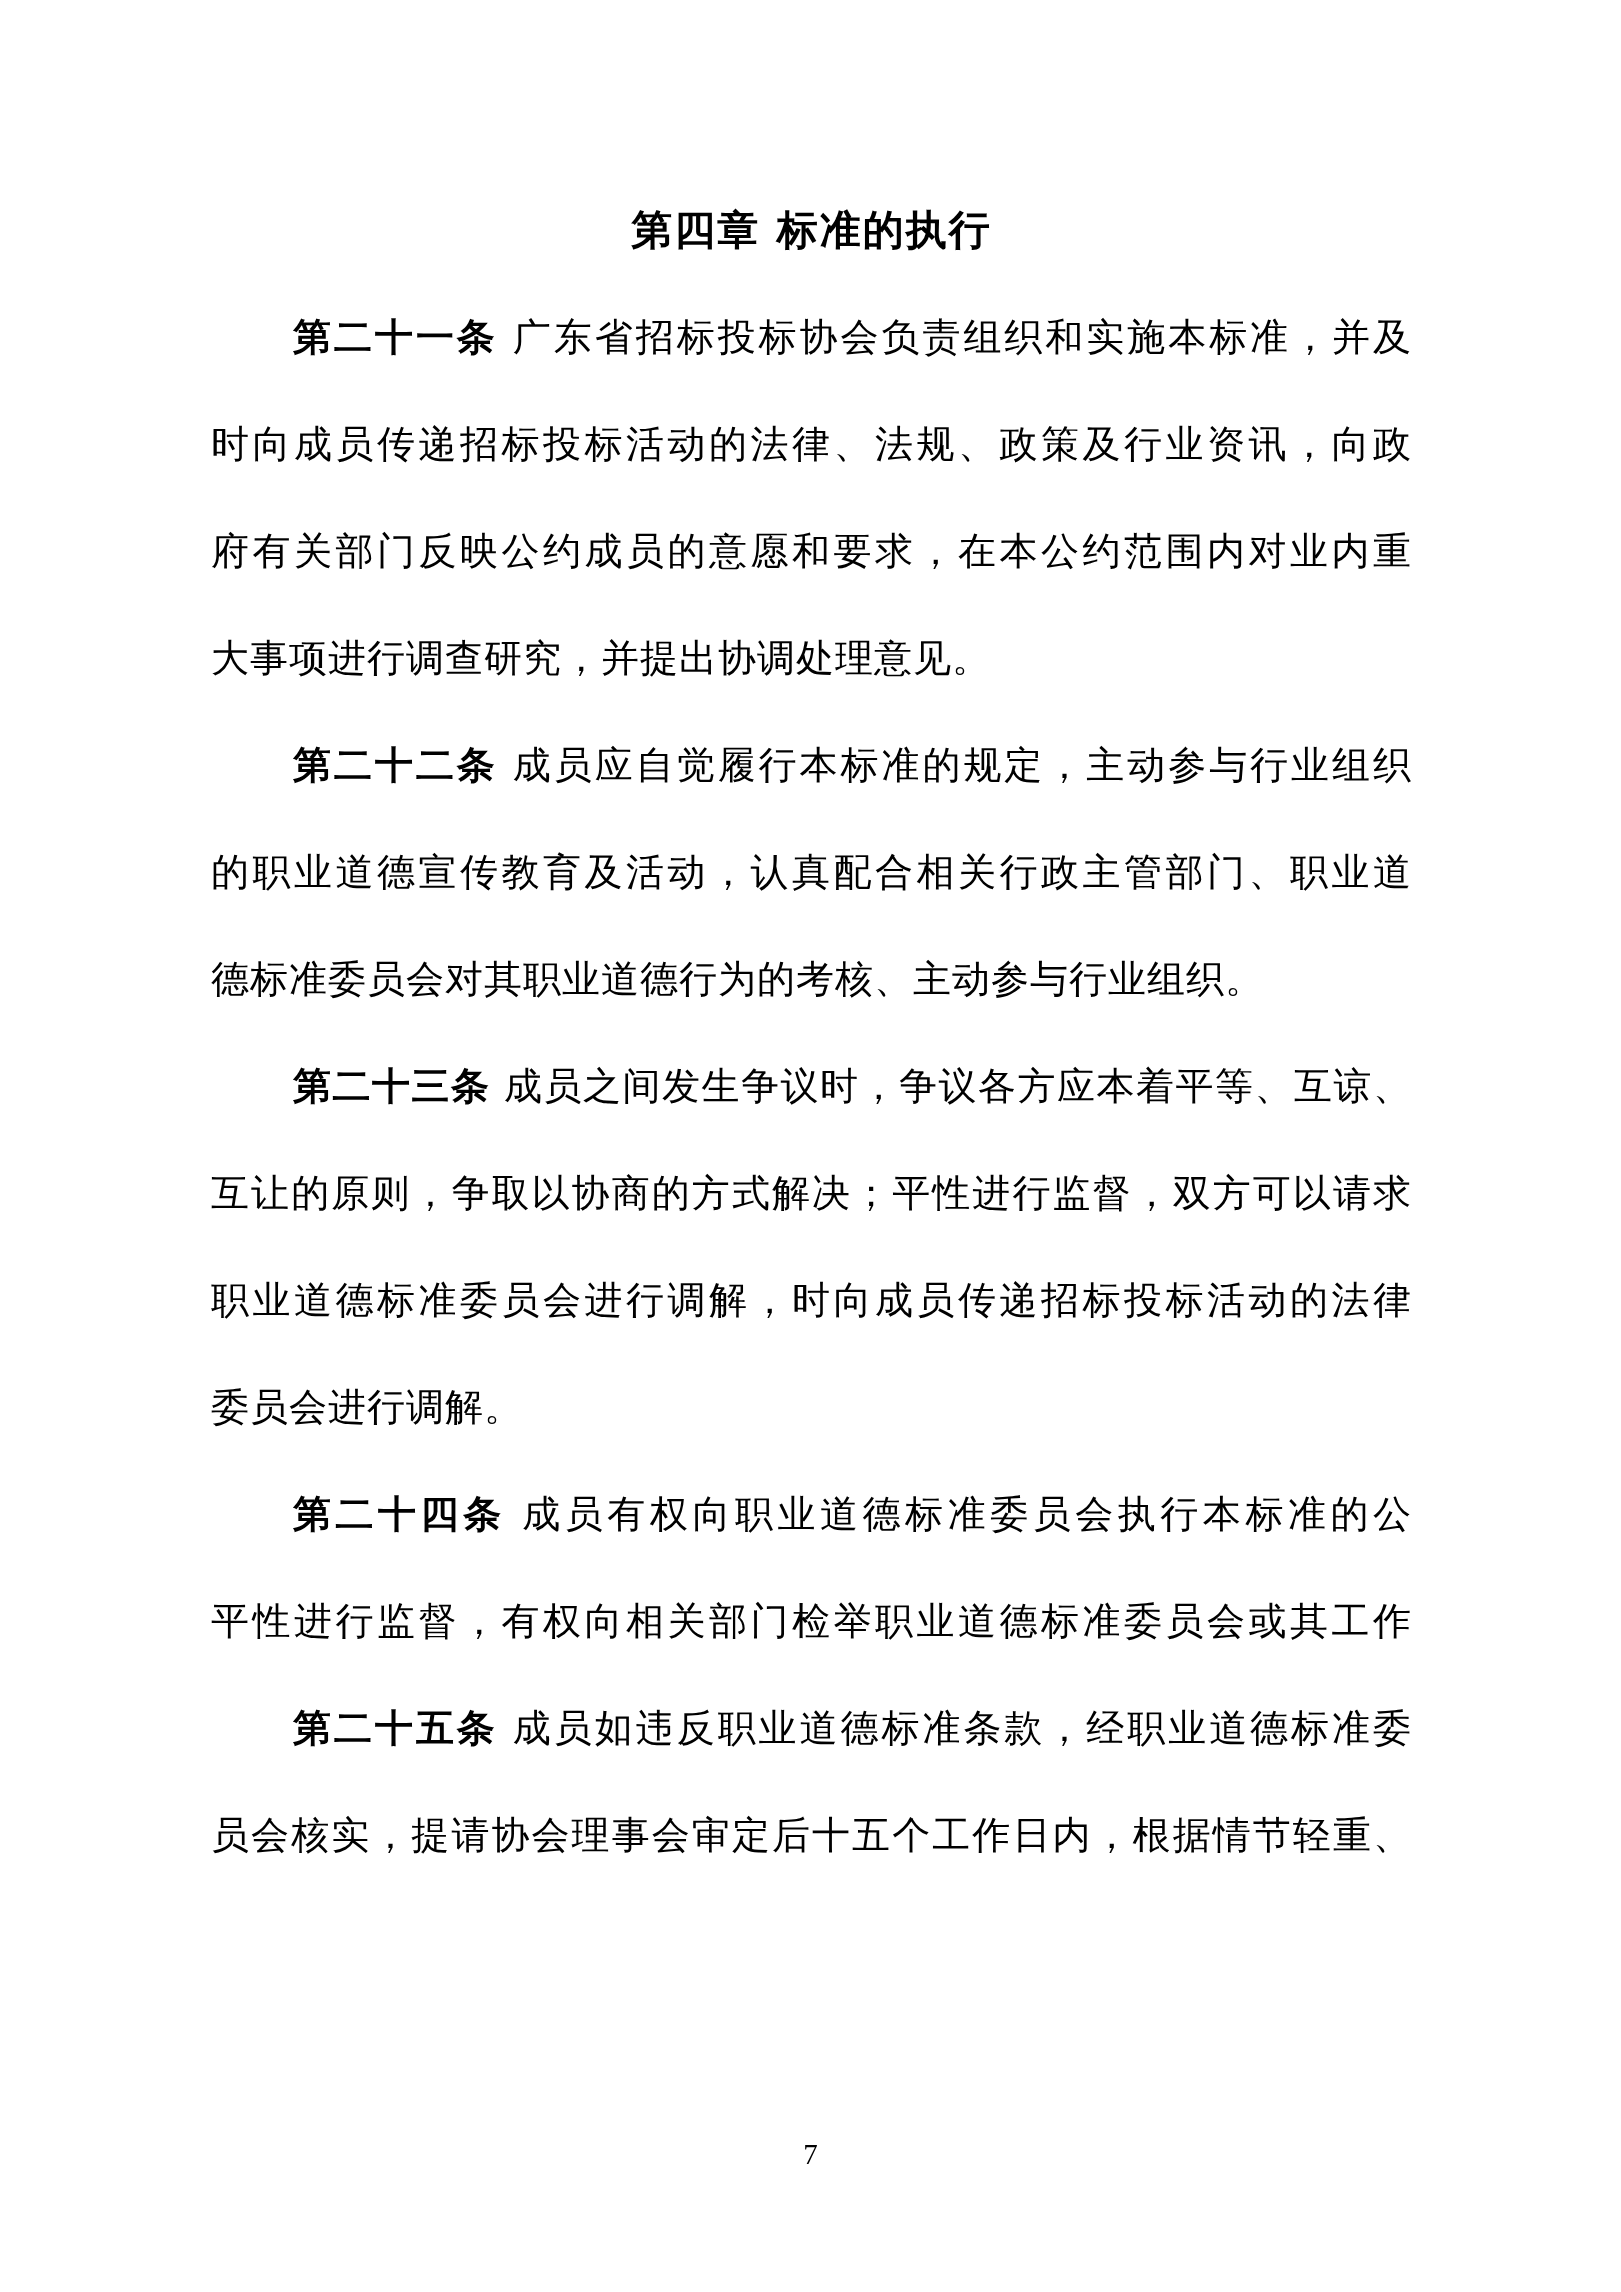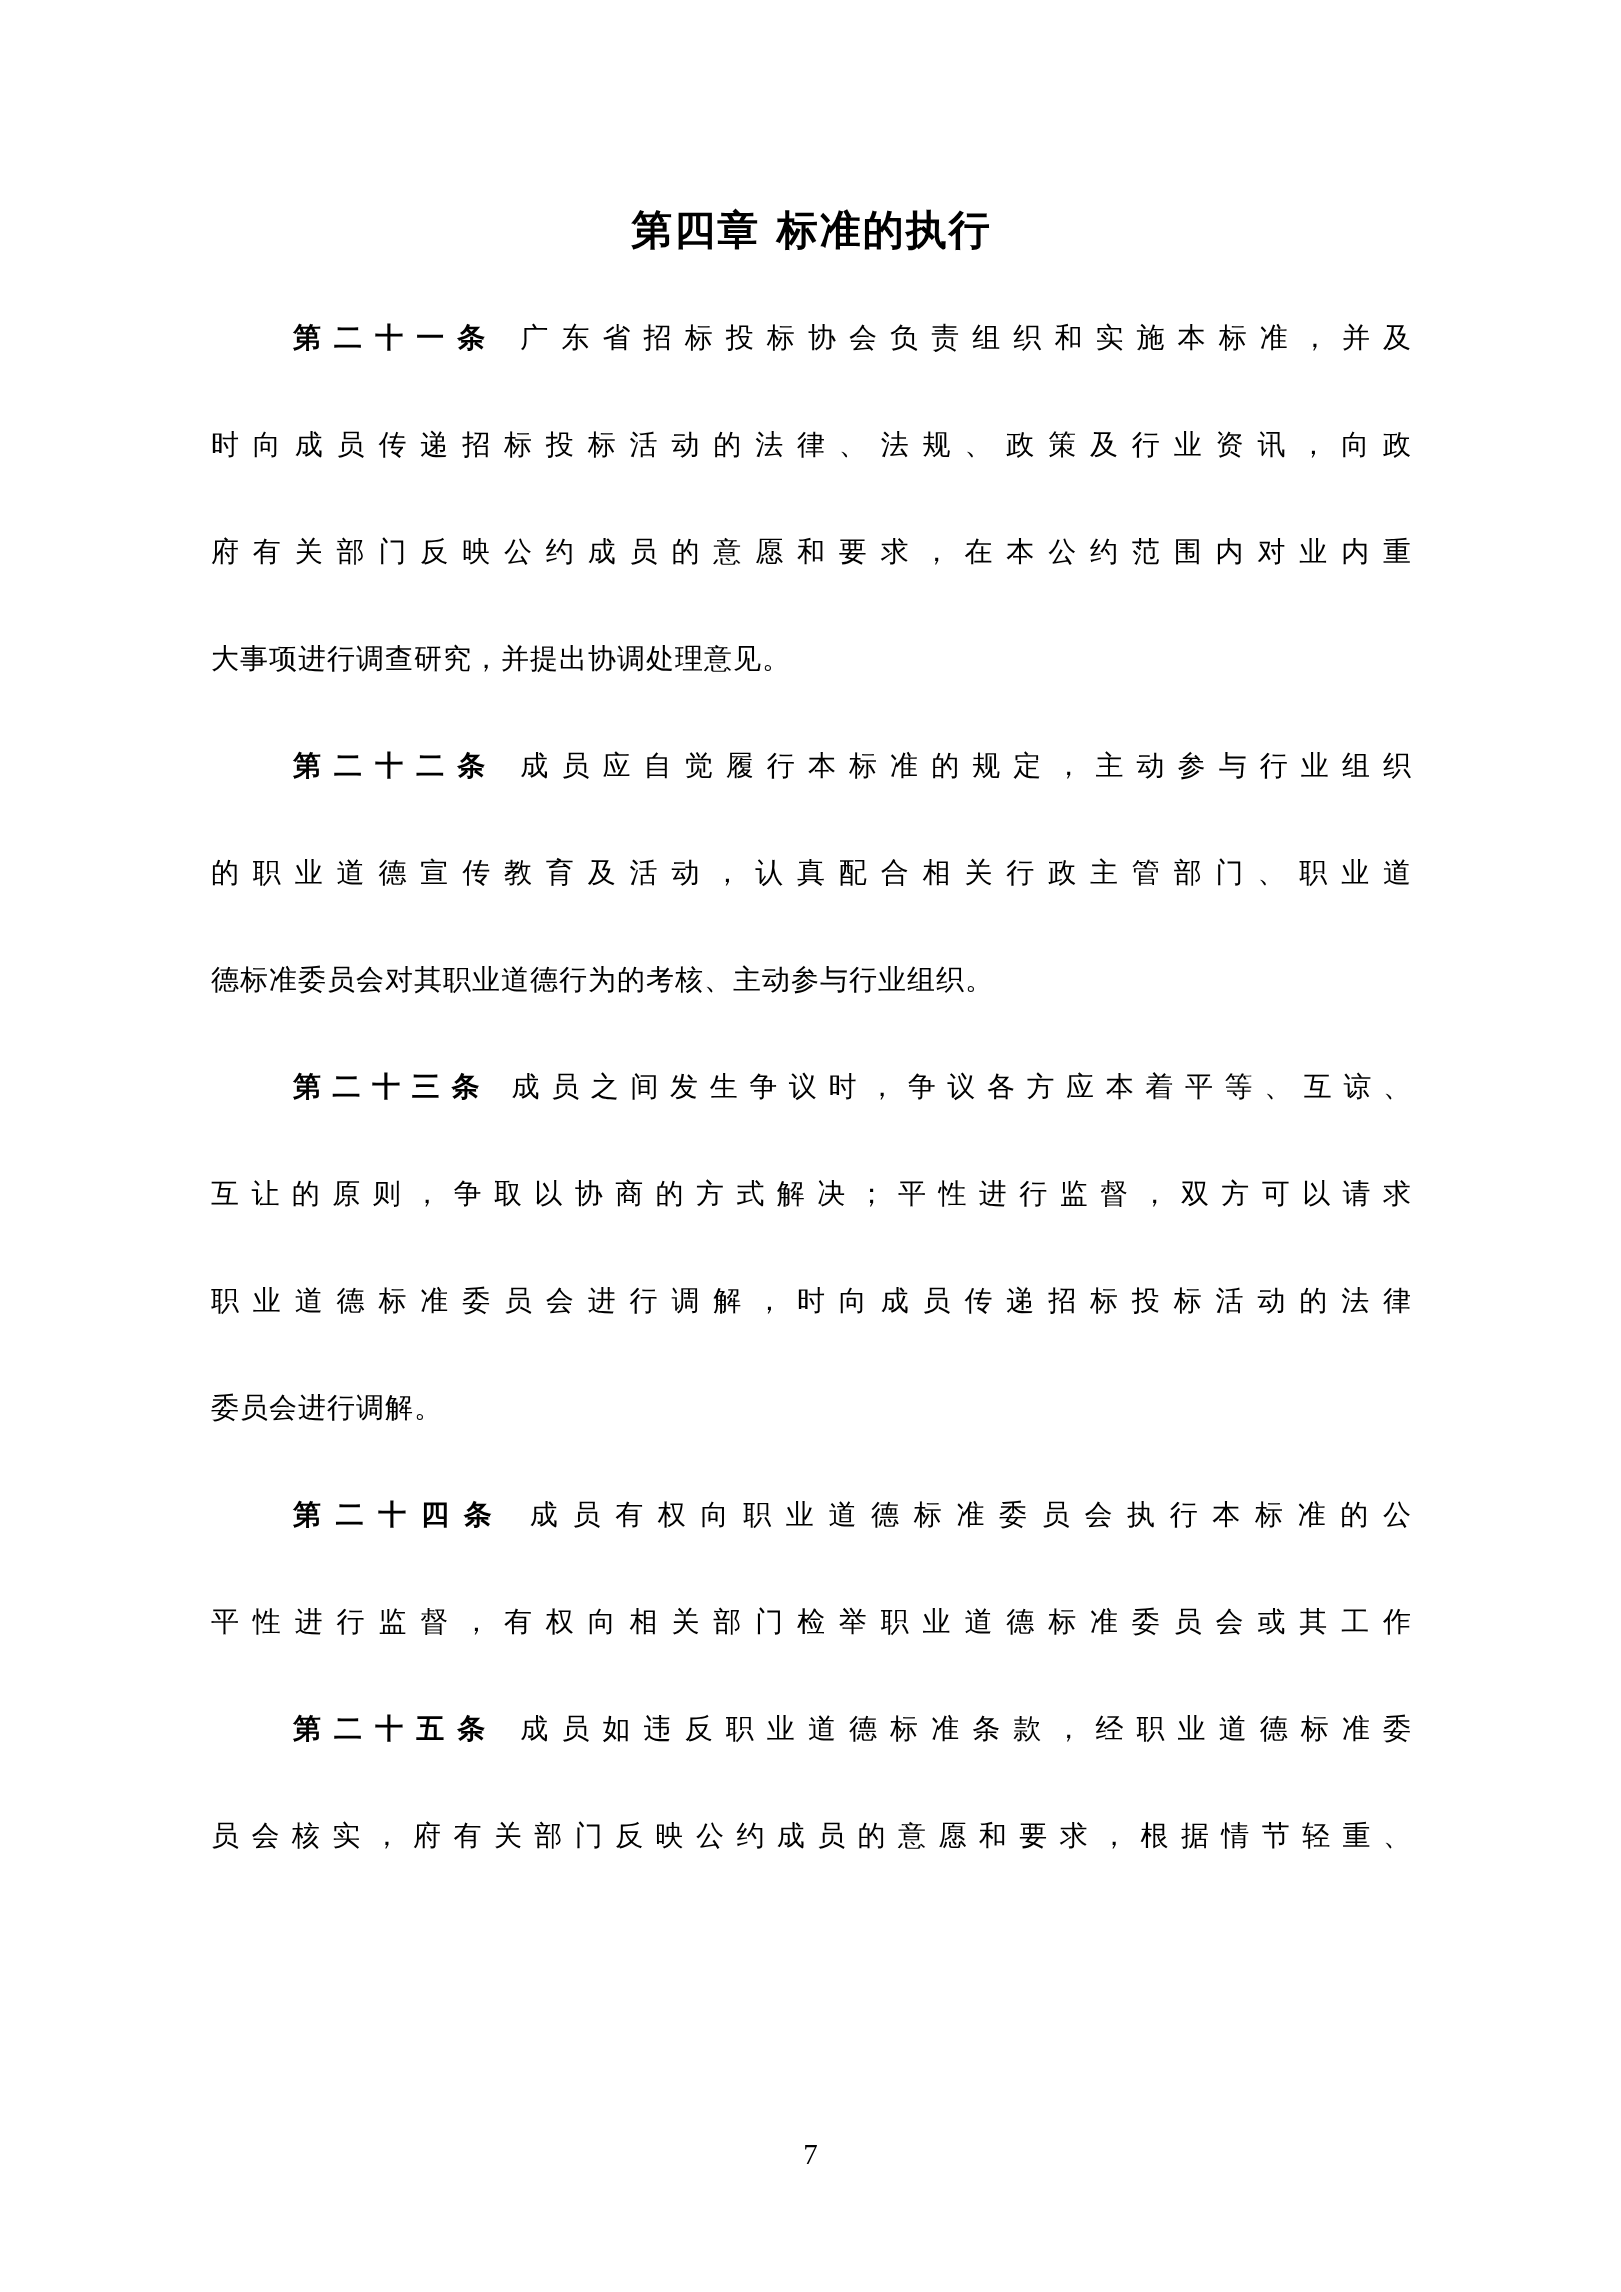--- a/index.html
+++ b/index.html
@@ -23,21 +23,21 @@
     position: absolute;
     left: 211px;
     top: 177px;
     width: 1201px;
   }
   .line {
     height: 107px;
     line-height: 107px;
     margin: 0;
     padding: 0;
-    font-size: 28px;
+    font-size: 38px;
     letter-spacing: 1px;
     font-weight: 400;
   }
   .line.j {
     text-align: justify;
     text-align-last: justify;
     text-justify: inter-character;
   }
   .line.ind {
     text-indent: 82px;
@@ -80,19 +80,19 @@
 
     <p class="line j ind"><span class="b">第二十三条</span><span> 成员之间发生争议时，争议各方应本着平等、互谅、</span></p>
     <p class="line j"><span>互让的原则，争取以协商的方式解决；平性进行监督，双方可以请求</span></p>
     <p class="line j"><span>职业道德标准委员会进行调解，时向成员传递招标投标活动的法律</span></p>
     <p class="line"><span>委员会进行调解。</span></p>
 
     <p class="line j ind"><span class="b">第二十四条</span><span> 成员有权向职业道德标准委员会执行本标准的公</span></p>
     <p class="line j"><span>平性进行监督，有权向相关部门检举职业道德标准委员会或其工作</span></p>
 
     <p class="line j ind"><span class="b">第二十五条</span><span> 成员如违反职业道德标准条款，经职业道德标准委</span></p>
-    <p class="line j"><span>员会核实，府有关部门反映公约成员的意愿和要求，根据情节轻重、</span></p>
+    <p class="line j"><span>员会核实，提请协会理事会审定后十五个工作日内，根据情节轻重、</span></p>
 
   </div>
 
   <div class="pagenum">7</div>
 </div>
 
 
 </body></html>

